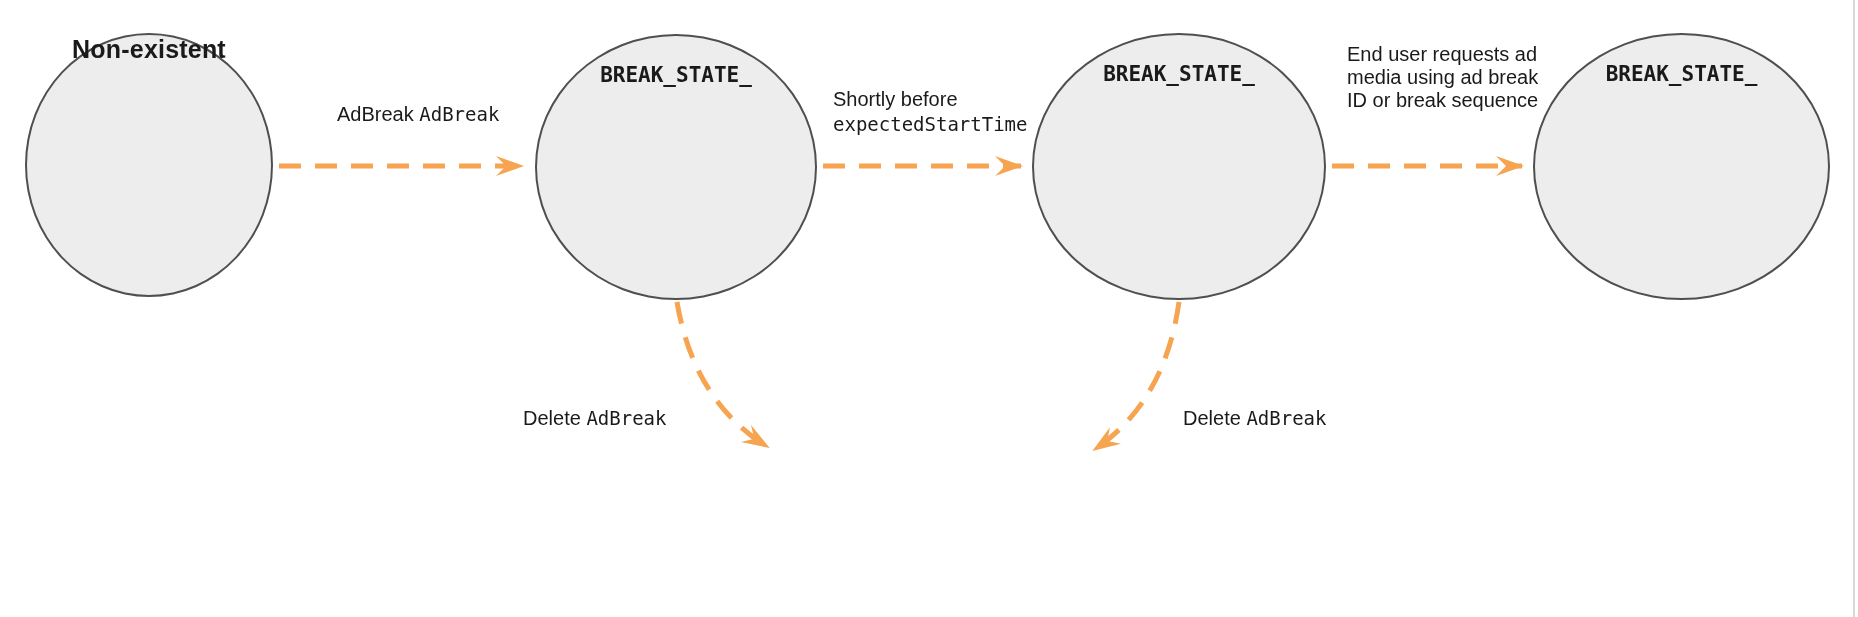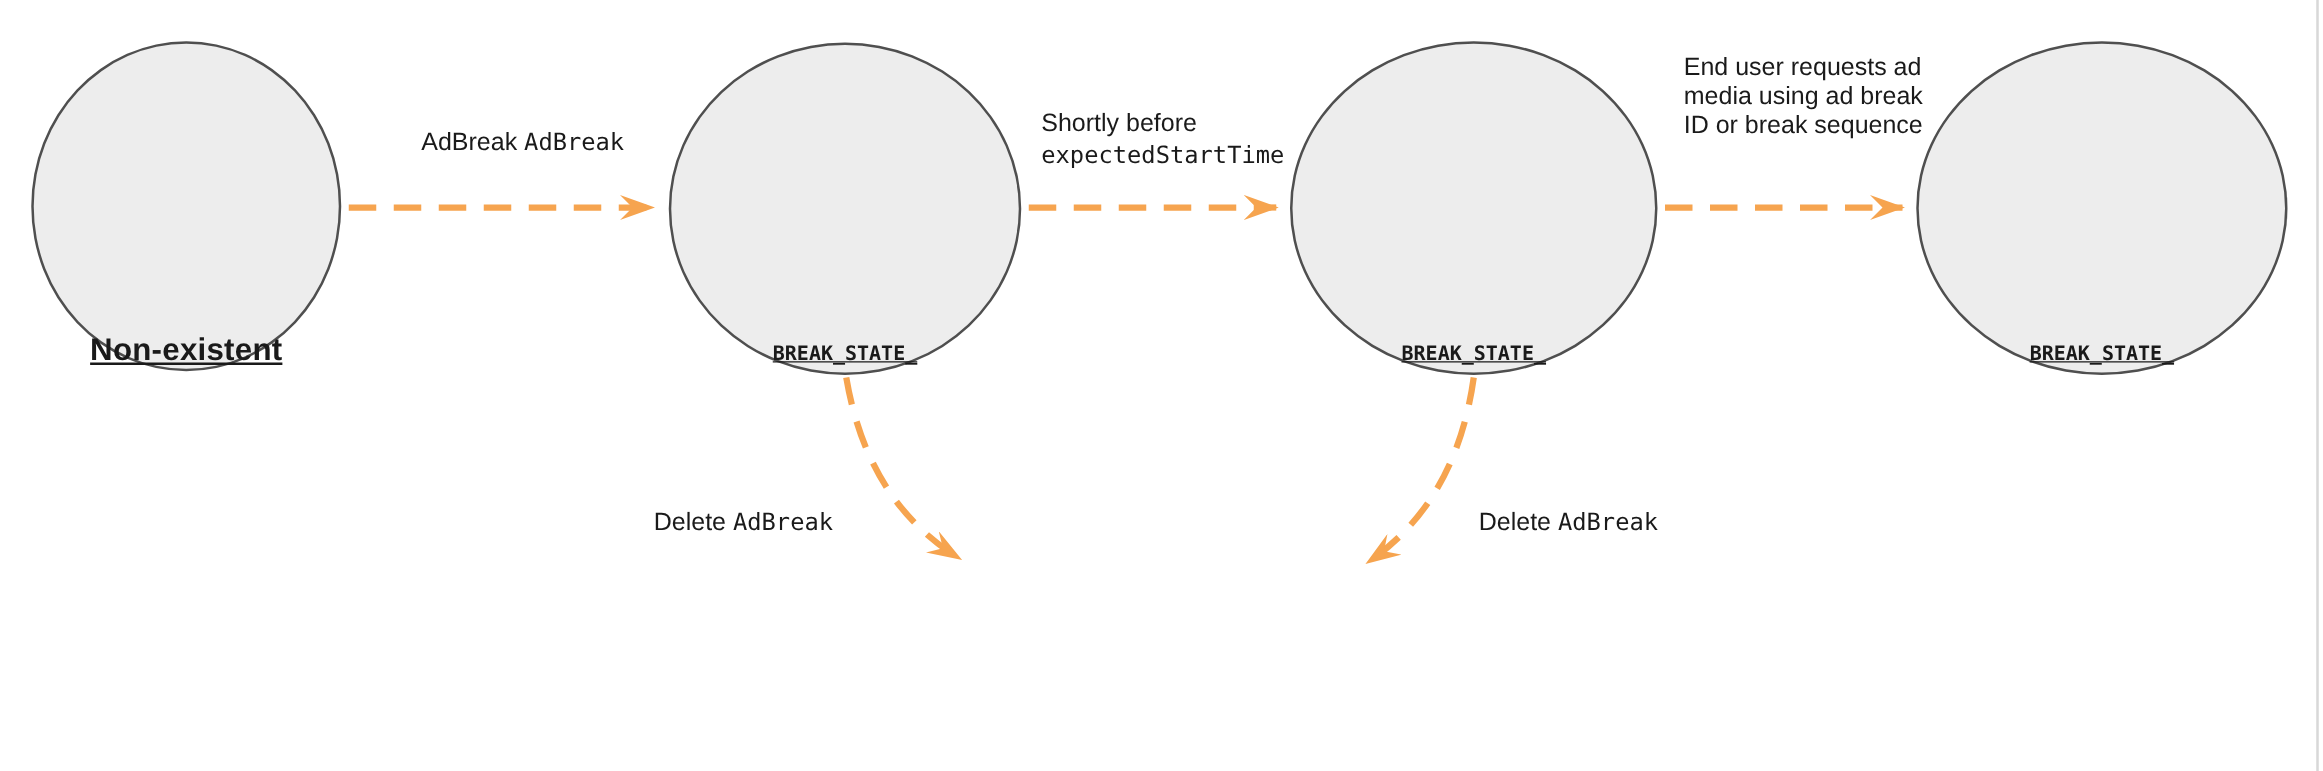--- a/index.html
+++ b/index.html
@@ -18,37 +18,37 @@
     stroke-width:5;
     stroke-dasharray:22 14;
   }
   .dart{fill:var(--arrow,#F6A44F);}
   .node{
     position:absolute;
     border-radius:50%;
     background:var(--node-fill,#EDEDED);
     border:2px solid var(--node-border,#4F4F4F);
     display:flex;
-    align-items:flex-end;
+    align-items:flex-start;
     justify-content:center;
     text-align:center;
     box-sizing:border-box;
-    text-decoration:underline;
   }
   .node-label-sans{
     font-family:"Liberation Sans", sans-serif;
     font-weight:bold;
     font-size:25px;
     letter-spacing:.2px;
   }
   .node-label-mono{
     font-family:"DejaVu Sans Mono", monospace;
     font-weight:bold;
-    font-size:16px;
+    font-size:21px;
     line-height:30px;
+    margin-top:24px;
   }
   .node-label-mono span{display:block;}
   .edge-label{
     position:absolute;
     font-size:20px;
     line-height:25px;
     white-space:nowrap;
   }
   .edge-label .sans{font-family:"Liberation Sans", sans-serif;}
   .edge-label .mono{font-family:"DejaVu Sans Mono", monospace;font-size:19px;}

